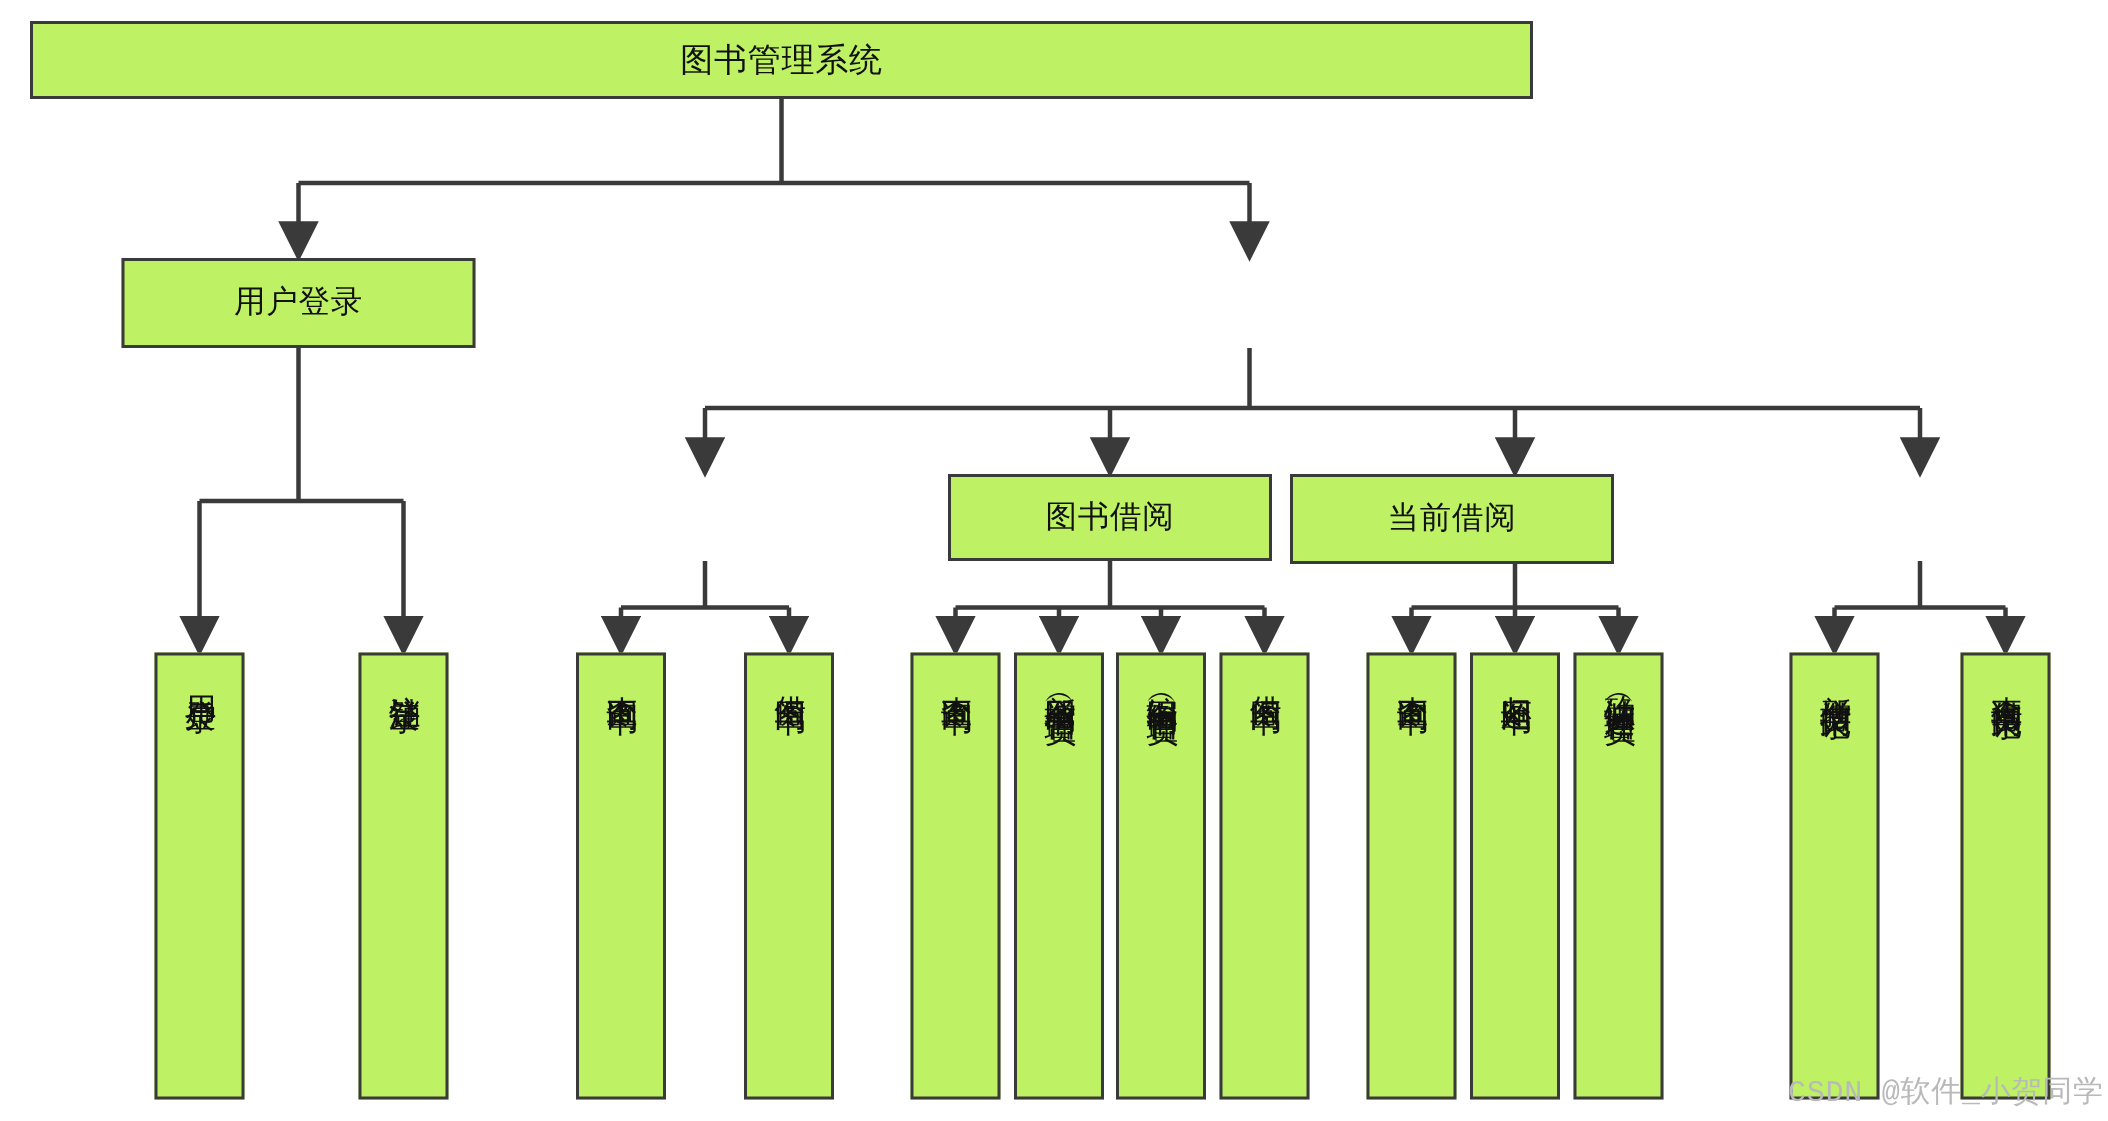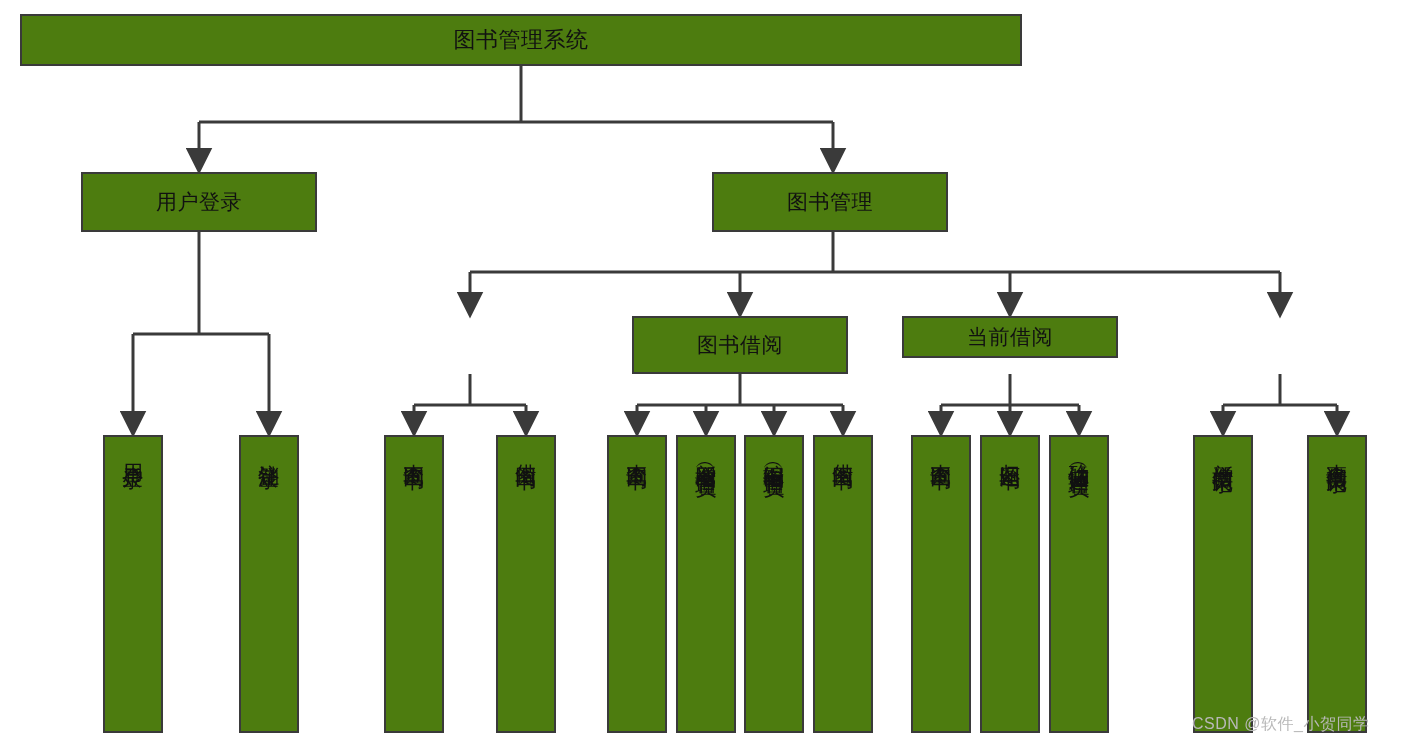--- a/index.html
+++ b/index.html
@@ -20,21 +20,21 @@
     position: absolute;
     left: 0;
     top: 0;
     width: 1405px;
     height: 747px;
     pointer-events: none;
   }
   .node {
     position: absolute;
     box-sizing: border-box;
-    background: #4d7c0f;
+    background: #bef264;
     border: 2px solid #3a3a3a;
     display: flex;
     align-items: center;
     justify-content: center;
     color: #111111;
     z-index: 2;
   }
   .node-label {
     display: block;
     text-align: center;
@@ -60,25 +60,26 @@
     text-orientation: upright;
     font-size: 21px;
     letter-spacing: 2px;
     white-space: nowrap;
     margin: 0 auto;
   }
   .watermark {
     position: absolute;
     left: 1192px;
     top: 714px;
-    font-size: 16px;
+    font-size: 20px;
     color: #b9b9b9;
     white-space: nowrap;
     z-index: 5;
     letter-spacing: 0.5px;
+    font-family: Liberation Mono, monospace;
   }
 </style>
 </head>
 <body>
 
 <div id="diagram-root">
 
   <svg id="connector-layer" viewBox="0 0 1405 747" xmlns="http://www.w3.org/2000/svg">
     <defs>
       <marker id="arrowhead" markerWidth="9" markerHeight="9" refX="1.5" refY="4.5" orient="auto" markerUnits="strokeWidth">
@@ -129,28 +130,25 @@
     </g>
   </svg>
 
   <div class="node horiz root" style="left:20px; top:14px; width:1002px; height:52px;">
     <span class="node-label">图书管理系统</span>
   </div>
 
   <div class="node horiz" style="left:81px; top:172px; width:236px; height:60px;">
     <span class="node-label">用户登录</span>
   </div>
-  <div class="node horiz" style="left:712px; top:172px; width:236px; height:60px;">
-    <span class="node-label">图书管理</span>
-  </div>
 
   <div class="node horiz" style="left:632px; top:316px; width:216px; height:58px;">
     <span class="node-label">图书借阅</span>
   </div>
-  <div class="node horiz" style="left:902px; top:316px; width:216px; height:42px;">
+  <div class="node horiz" style="left:860px; top:316px; width:216px; height:60px;">
     <span class="node-label">当前借阅</span>
   </div>
 
   <div class="node vert" style="left:103px; top:435px; width:60px; height:298px;">
     <span class="node-label">用户登录</span>
   </div>
   <div class="node vert" style="left:239px; top:435px; width:60px; height:298px;">
     <span class="node-label">注销登录</span>
   </div>
 

